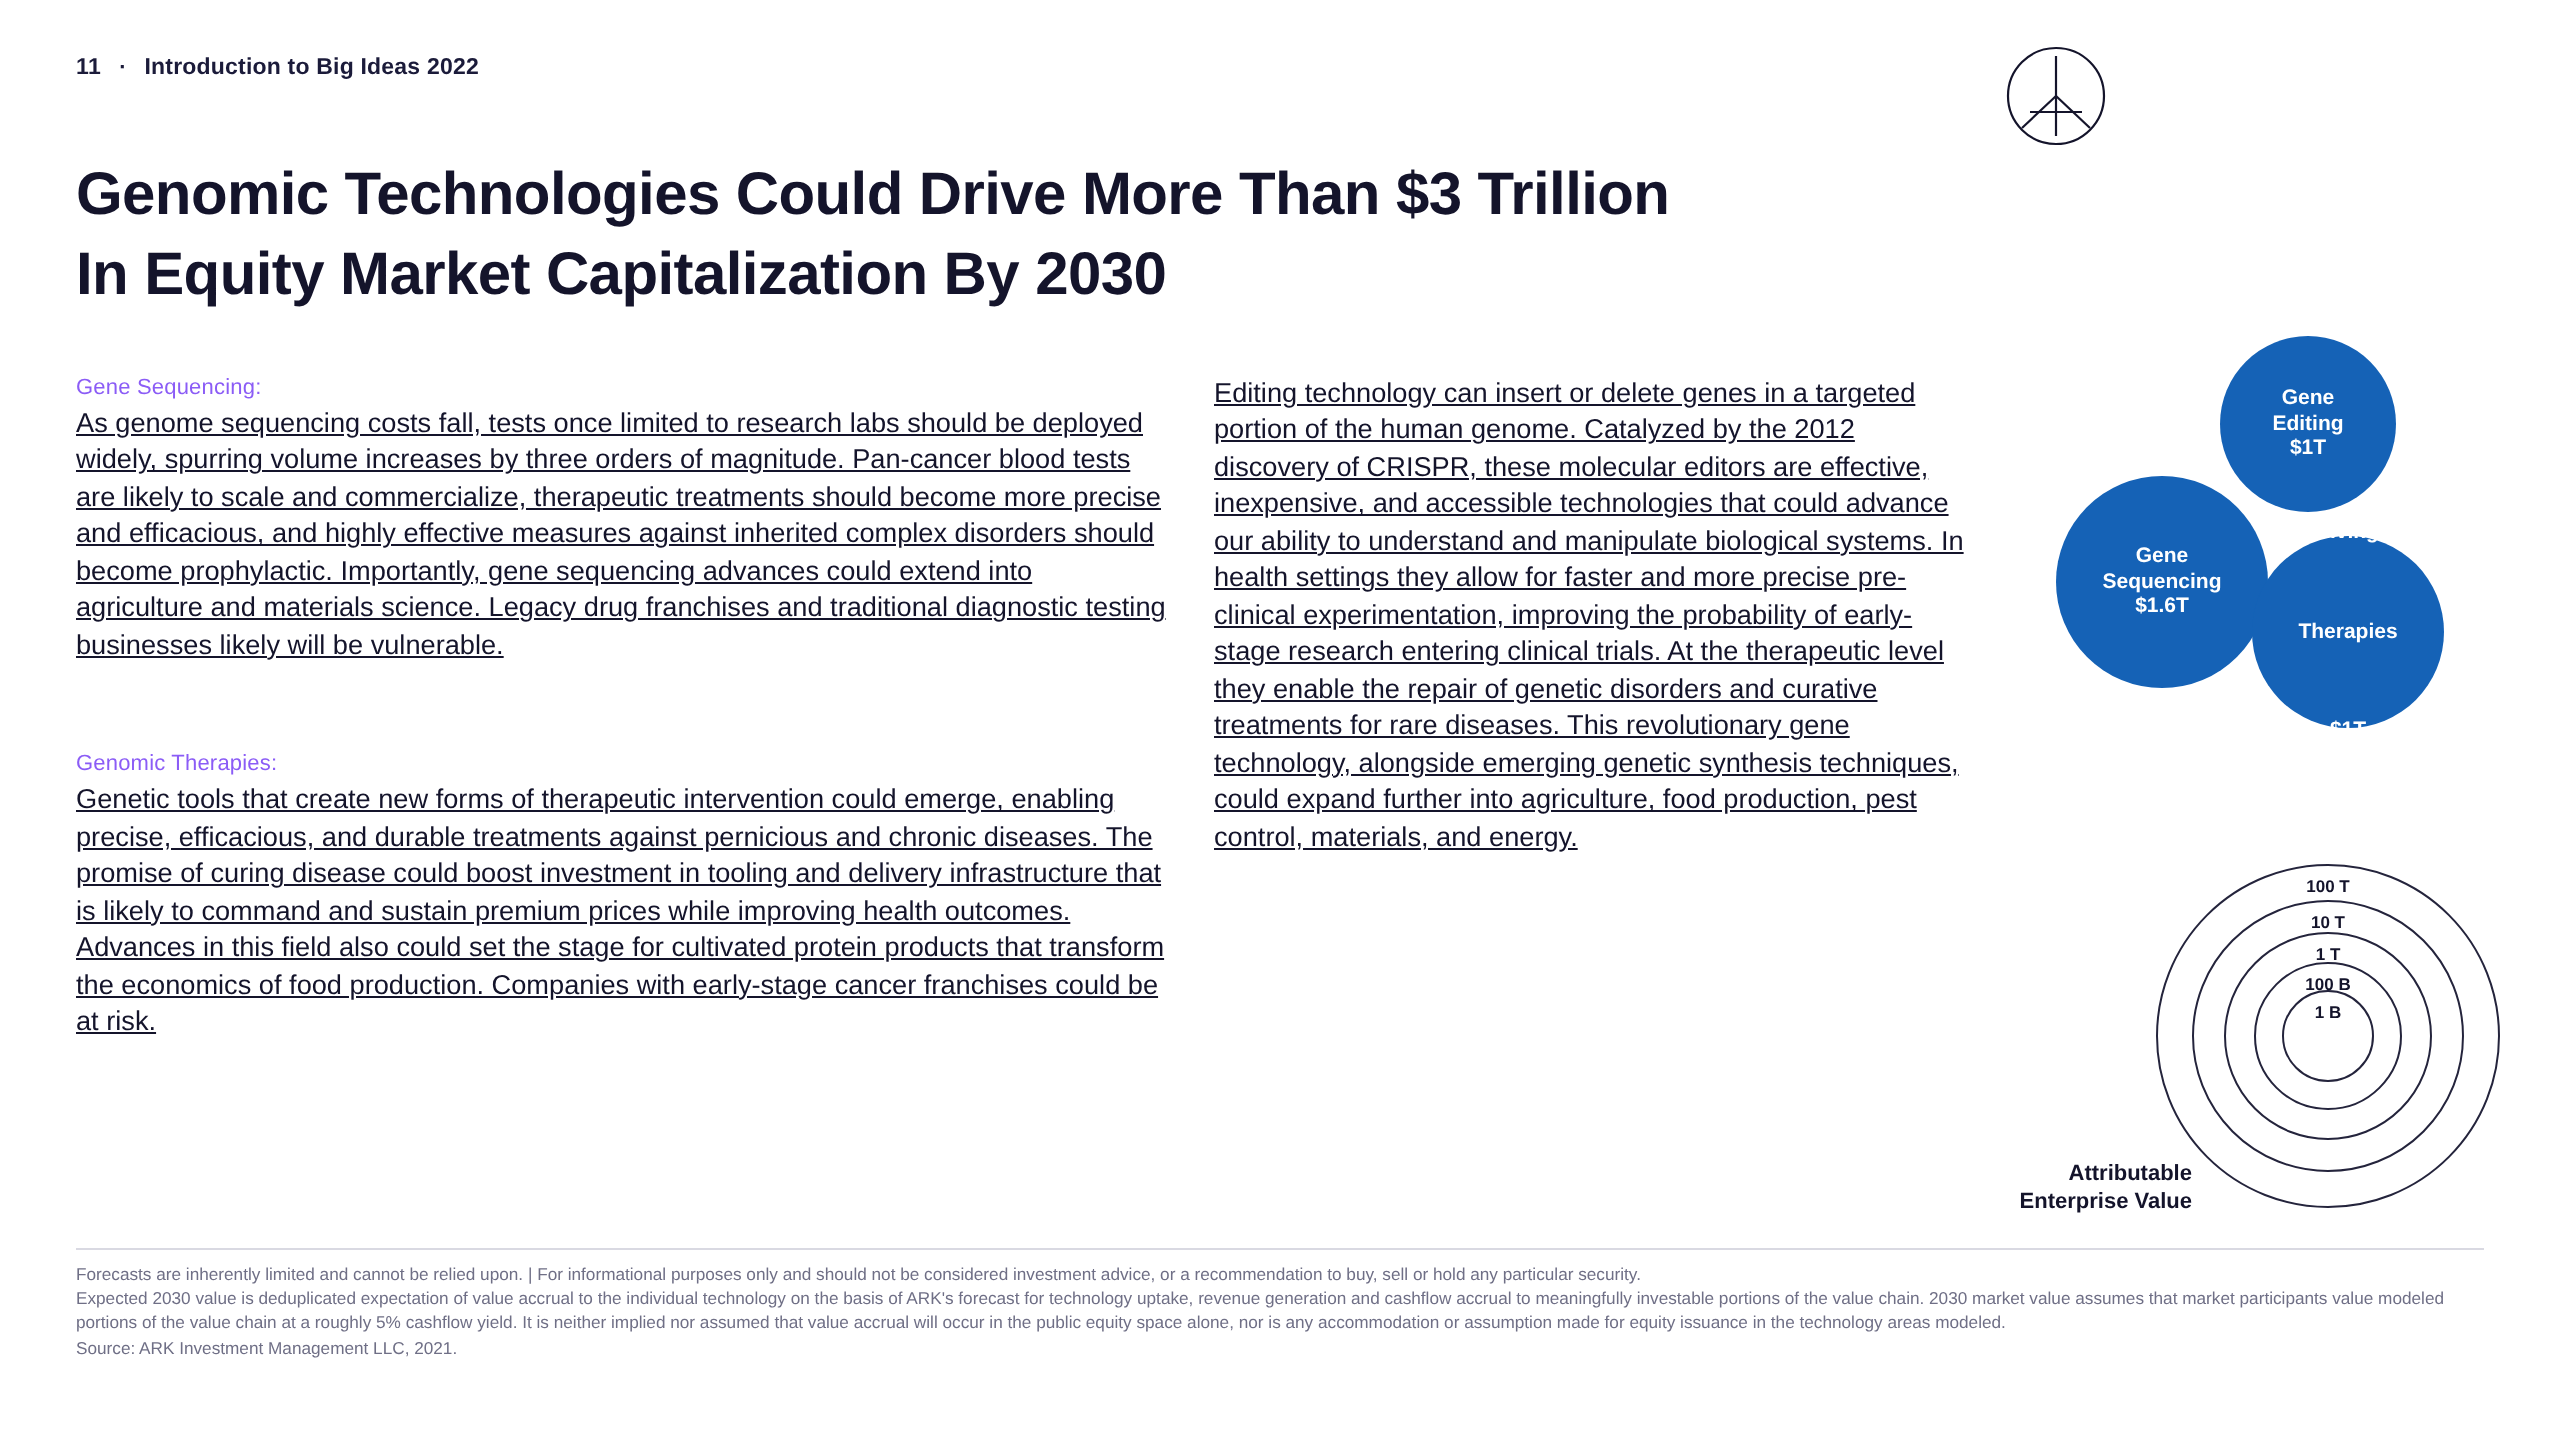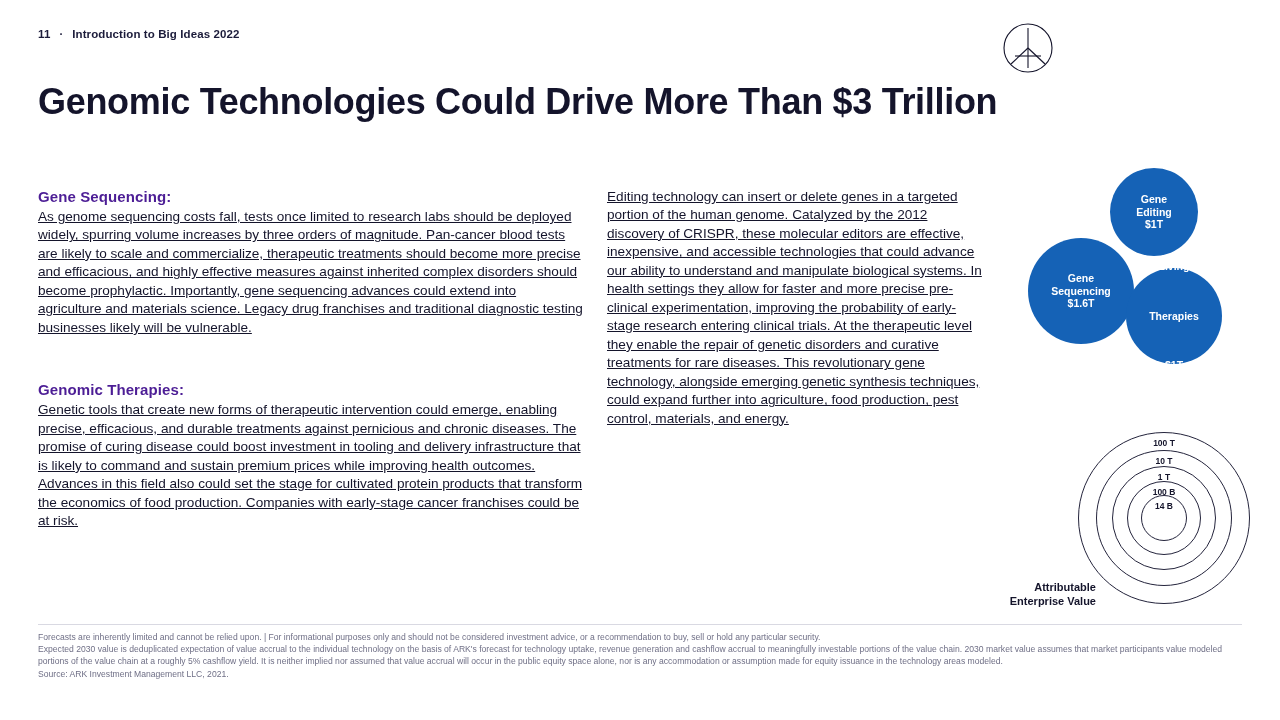--- a/index.html
+++ b/index.html
@@ -21,31 +21,31 @@
   .header .pagenum { font-weight: 700; letter-spacing: .2px; }
   .header .dot { font-weight: 700; font-size: 11px; color: #1b1b3a; }
   .header .doctitle { font-weight: 700; letter-spacing: .1px; text-align: right; }
 
   
   .logo { position: absolute; right: 38px; top: 22px; width: 52px; height: 52px; }
 
   
   .title {
     position: absolute; left: 38px; top: 78px; width: 960px;
-    font-size: 36px; font-weight: 800; line-height: 1.33;
+    font-size: 30px; font-weight: 800; line-height: 1.33;
     letter-spacing: -0.3px; color: #14142b;
   }
 
   
   .col-left { position: absolute; left: 38px; top: 188px; width: 545px; }
   .col-mid  { position: absolute; left: 607px; top: 188px; width: 375px; }
 
   .sec-head {
-    color: #4c1d95;
-    font-size: 15px; font-weight: 700;
+    color: #8b5cf6;
+    font-size: 11px; font-weight: 400;
     margin-bottom: 3px; letter-spacing: .1px;
   }
   .sec-body {
     font-size: 13.6px; line-height: 1.36; color: #14142b; text-decoration: underline;
   }
   .block-gap { height: 44px; }
 
   
   .bubbles { position: absolute; left: 1020px; top: 160px; width: 240px; height: 205px; }
   .bubble {
@@ -113,20 +113,21 @@
       <circle cx="26" cy="26" r="24" fill="none" stroke="#14142b" stroke-width="1.1"></circle>
       <path d="M26 6 L26 46" stroke="#14142b" stroke-width="1.1" fill="none"></path>
       <path d="M26 26 L9 42" stroke="#14142b" stroke-width="1.1" fill="none"></path>
       <path d="M26 26 L43 42" stroke="#14142b" stroke-width="1.1" fill="none"></path>
       <path d="M13 34 L39 34" stroke="#14142b" stroke-width="1.1" fill="none"></path>
     </svg>
   </div>
 
   <div class="title">
     <div>Genomic Technologies Could Drive More Than $3 Trillion</div>
+    <div>In Equity Market Capitalization By 2030</div>
   </div>
 
   <div class="col-left">
     <div class="sec-head">Gene Sequencing:</div>
     <div class="sec-body">As genome sequencing costs fall, tests once limited to research labs should be deployed widely, spurring volume increases by three orders of magnitude. Pan-cancer blood tests are likely to scale and commercialize, therapeutic treatments should become more precise and efficacious, and highly effective measures against inherited complex disorders should become prophylactic. Importantly, gene sequencing advances could extend into agriculture and materials science. Legacy drug franchises and traditional diagnostic testing businesses likely will be vulnerable.</div>
     <div class="block-gap"></div>
     <div class="sec-head">Genomic Therapies:</div>
     <div class="sec-body">Genetic tools that create new forms of therapeutic intervention could emerge, enabling precise, efficacious, and durable treatments against pernicious and chronic diseases. The promise of curing disease could boost investment in tooling and delivery infrastructure that is likely to command and sustain premium prices while improving health outcomes. Advances in this field also could set the stage for cultivated protein products that transform the economics of food production. Companies with early-stage cancer franchises could be at risk.</div>
   </div>
 
@@ -155,21 +156,21 @@
   <div class="rings">
     <div class="ring r1"></div>
     <div class="ring r2"></div>
     <div class="ring r3"></div>
     <div class="ring r4"></div>
     <div class="ring r5"></div>
     <div class="ring-label rl1">100 T</div>
     <div class="ring-label rl2">10 T</div>
     <div class="ring-label rl3">1 T</div>
     <div class="ring-label rl4">100 B</div>
-    <div class="ring-label rl5">14 B</div>
+    <div class="ring-label rl5">1 B</div>
   </div>
 
   <div class="rings-caption">
     <div>Attributable</div>
     <div>Enterprise Value</div>
   </div>
 
   <div class="footnote-rule"></div>
   <div class="footnote">
     <div>Forecasts are inherently limited and cannot be relied upon. | For informational purposes only and should not be considered investment advice, or a recommendation to buy, sell or hold any particular security.</div>

